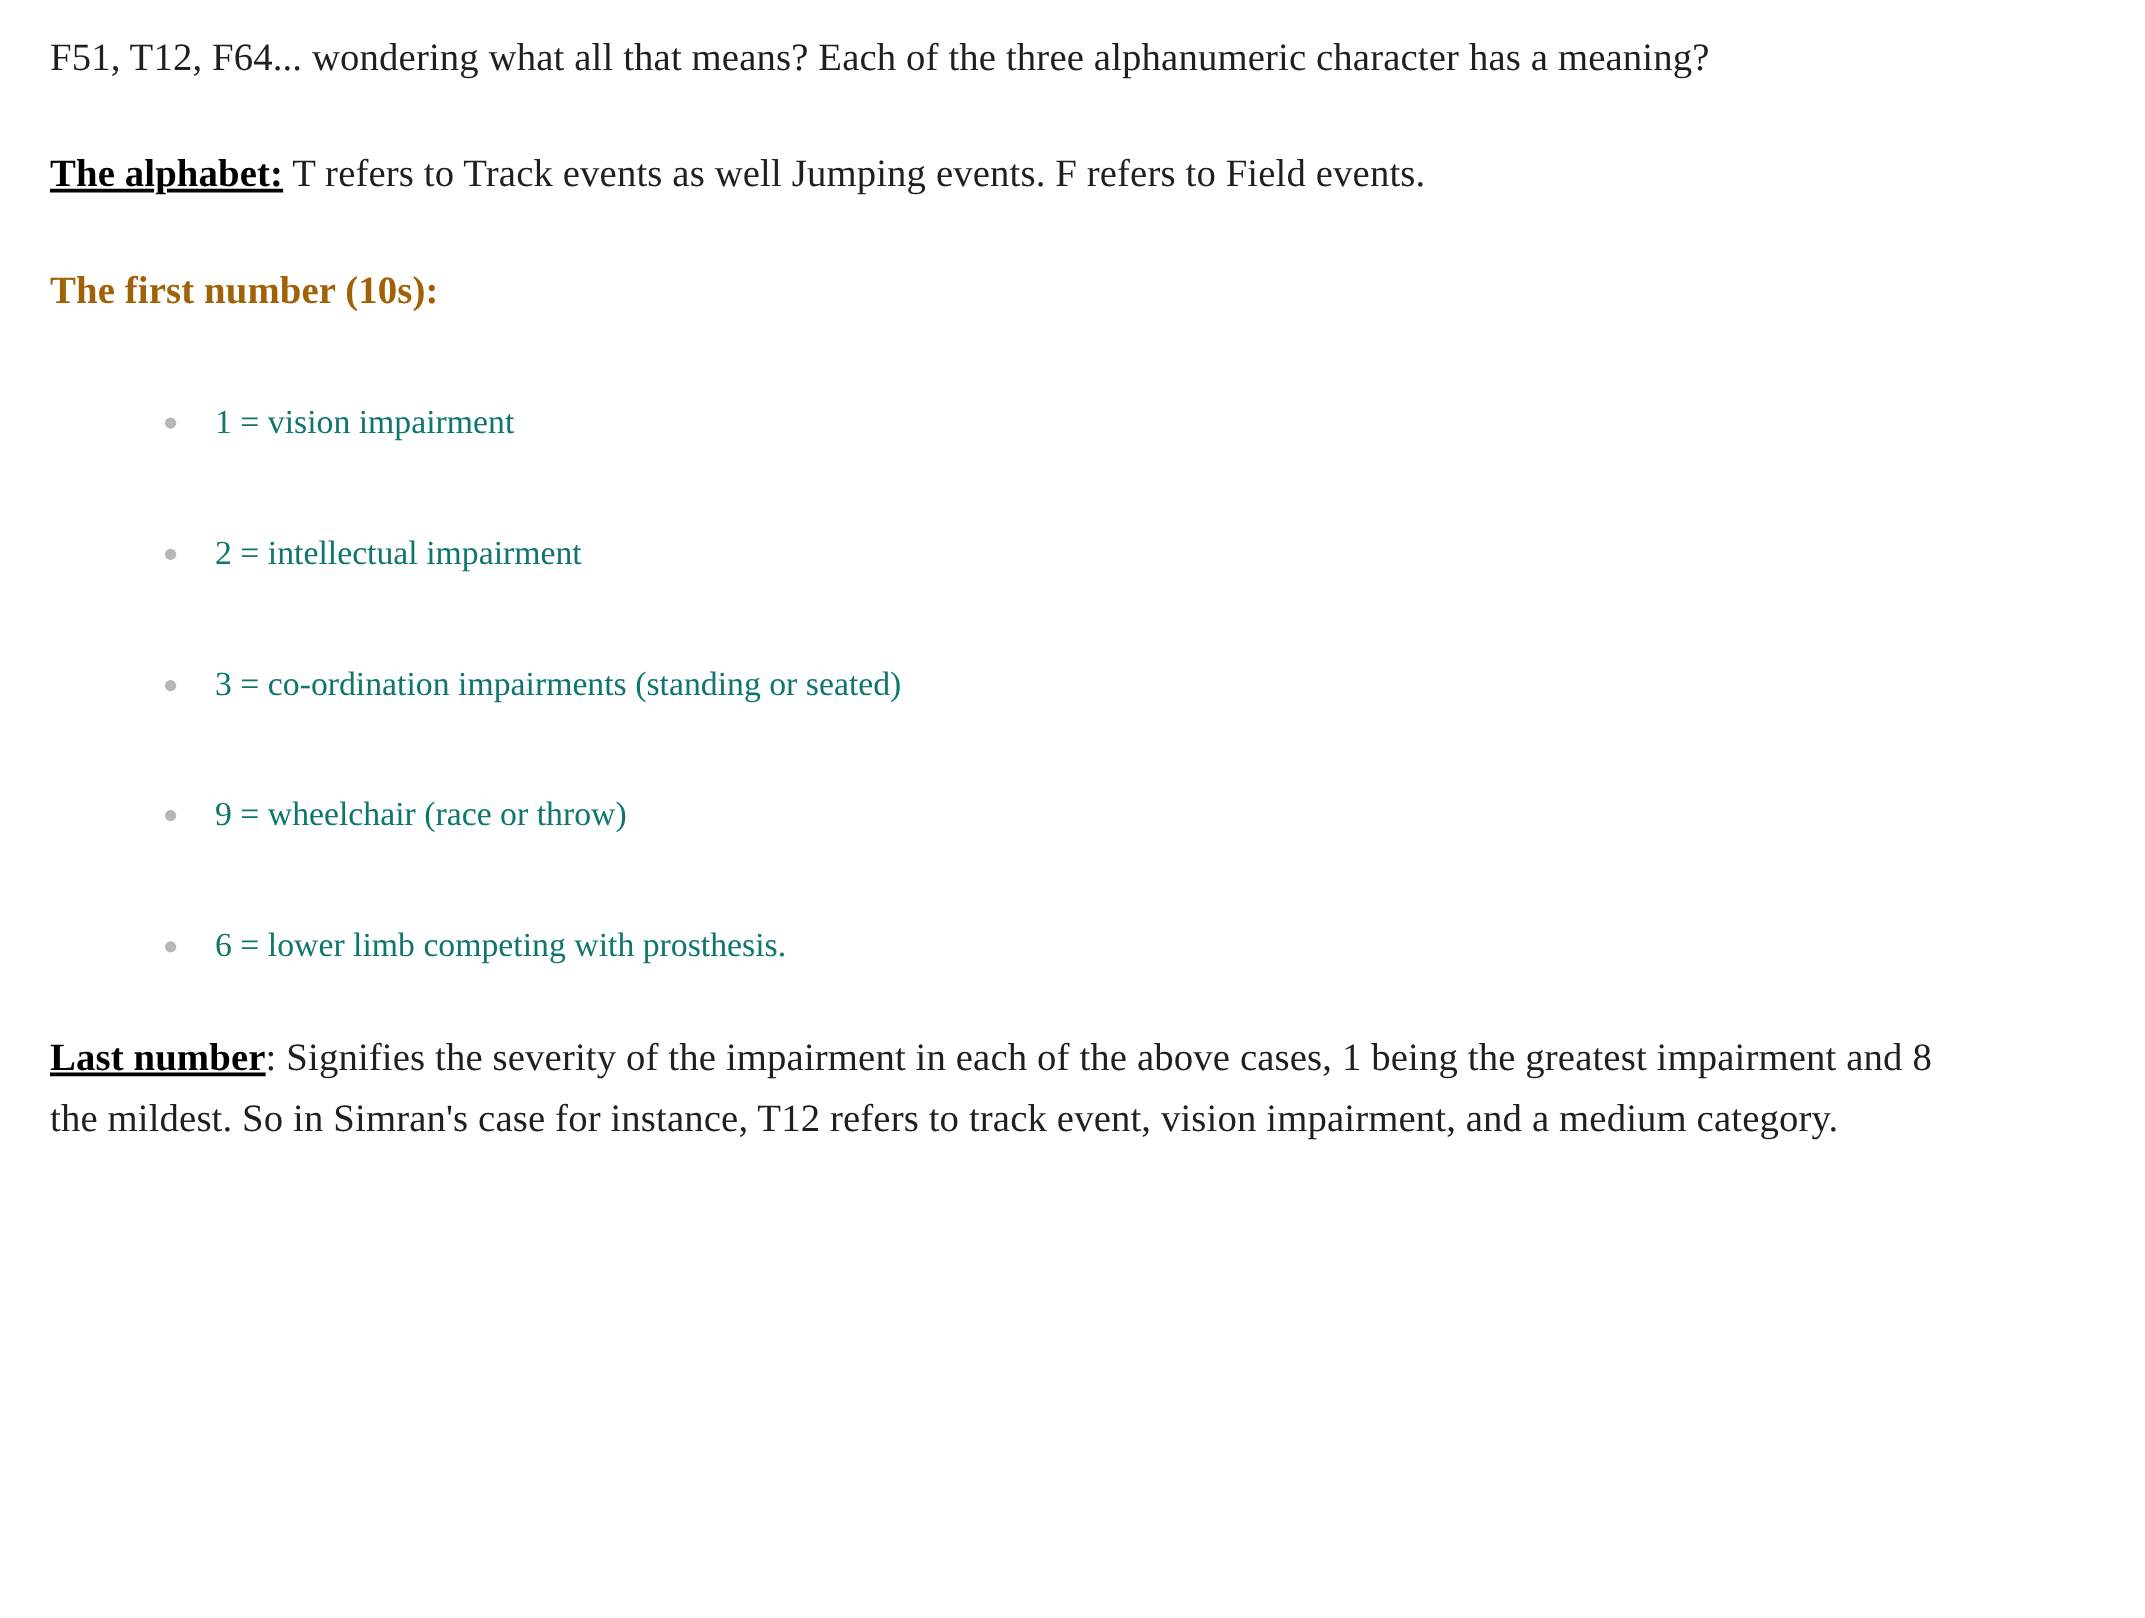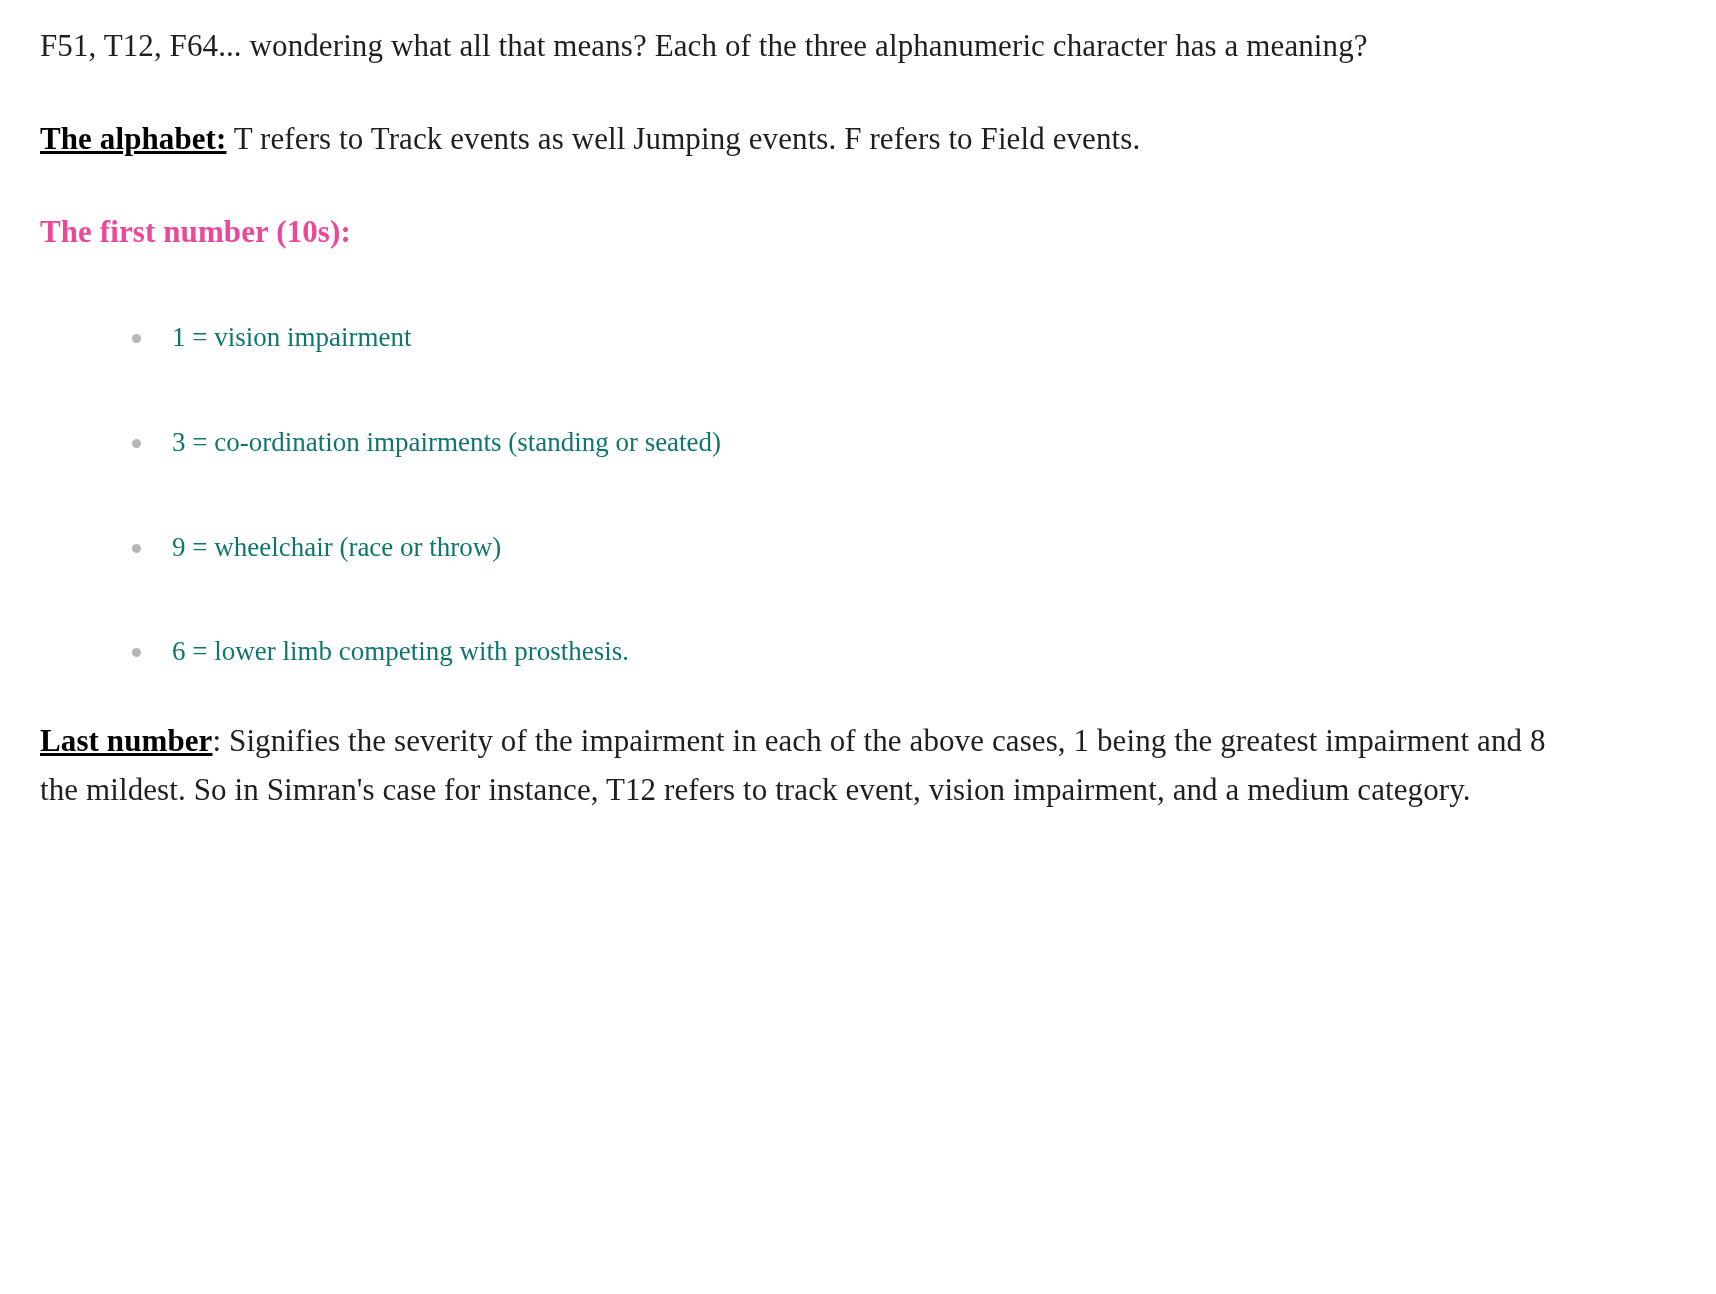--- a/index.html
+++ b/index.html
@@ -31,21 +31,21 @@
   }
   .para strong {
     font-weight: bold;
     color: #000000;
     text-decoration: underline;
   }
   .heading-para {
     margin-top: 50px;
     font-weight: bold;
     font-size: 31px;
-    color: #ec4899;
+    color: #a16207;
   }
   .bullet-list {
     list-style: none;
     margin: 62px 0 0 0;
     padding: 0;
   }
   .bullet-list li {
     position: relative;
     font-size: 27px;
     line-height: 1.4;
@@ -76,20 +76,21 @@
 <div class="article">
 
   <p class="para">F51, T12, F64... wondering what all that means? Each of the three alphanumeric character has a meaning?</p>
 
   <p class="para"><strong>The alphabet:</strong><span> T refers to Track events as well Jumping events. F refers to Field events.</span></p>
 
   <p class="para heading-para">The first number (10s):</p>
 
   <ul class="bullet-list">
     <li><span>1 = vision impairment</span></li>
+    <li><span>2 = intellectual impairment</span></li>
     <li><span>3 = co-ordination impairments (standing or seated)</span></li>
     <li><span>9 = wheelchair (race or throw)</span></li>
     <li><span>6 = lower limb competing with prosthesis.</span></li>
   </ul>
 
   <p class="para last-block"><strong>Last number</strong><span>: Signifies the severity of the impairment in each of the above cases, 1 being the greatest impairment and 8 the mildest. So in Simran's case for instance, T12 refers to track event, vision impairment, and a medium category.</span></p>
 
 </div>
 
 </body></html>

